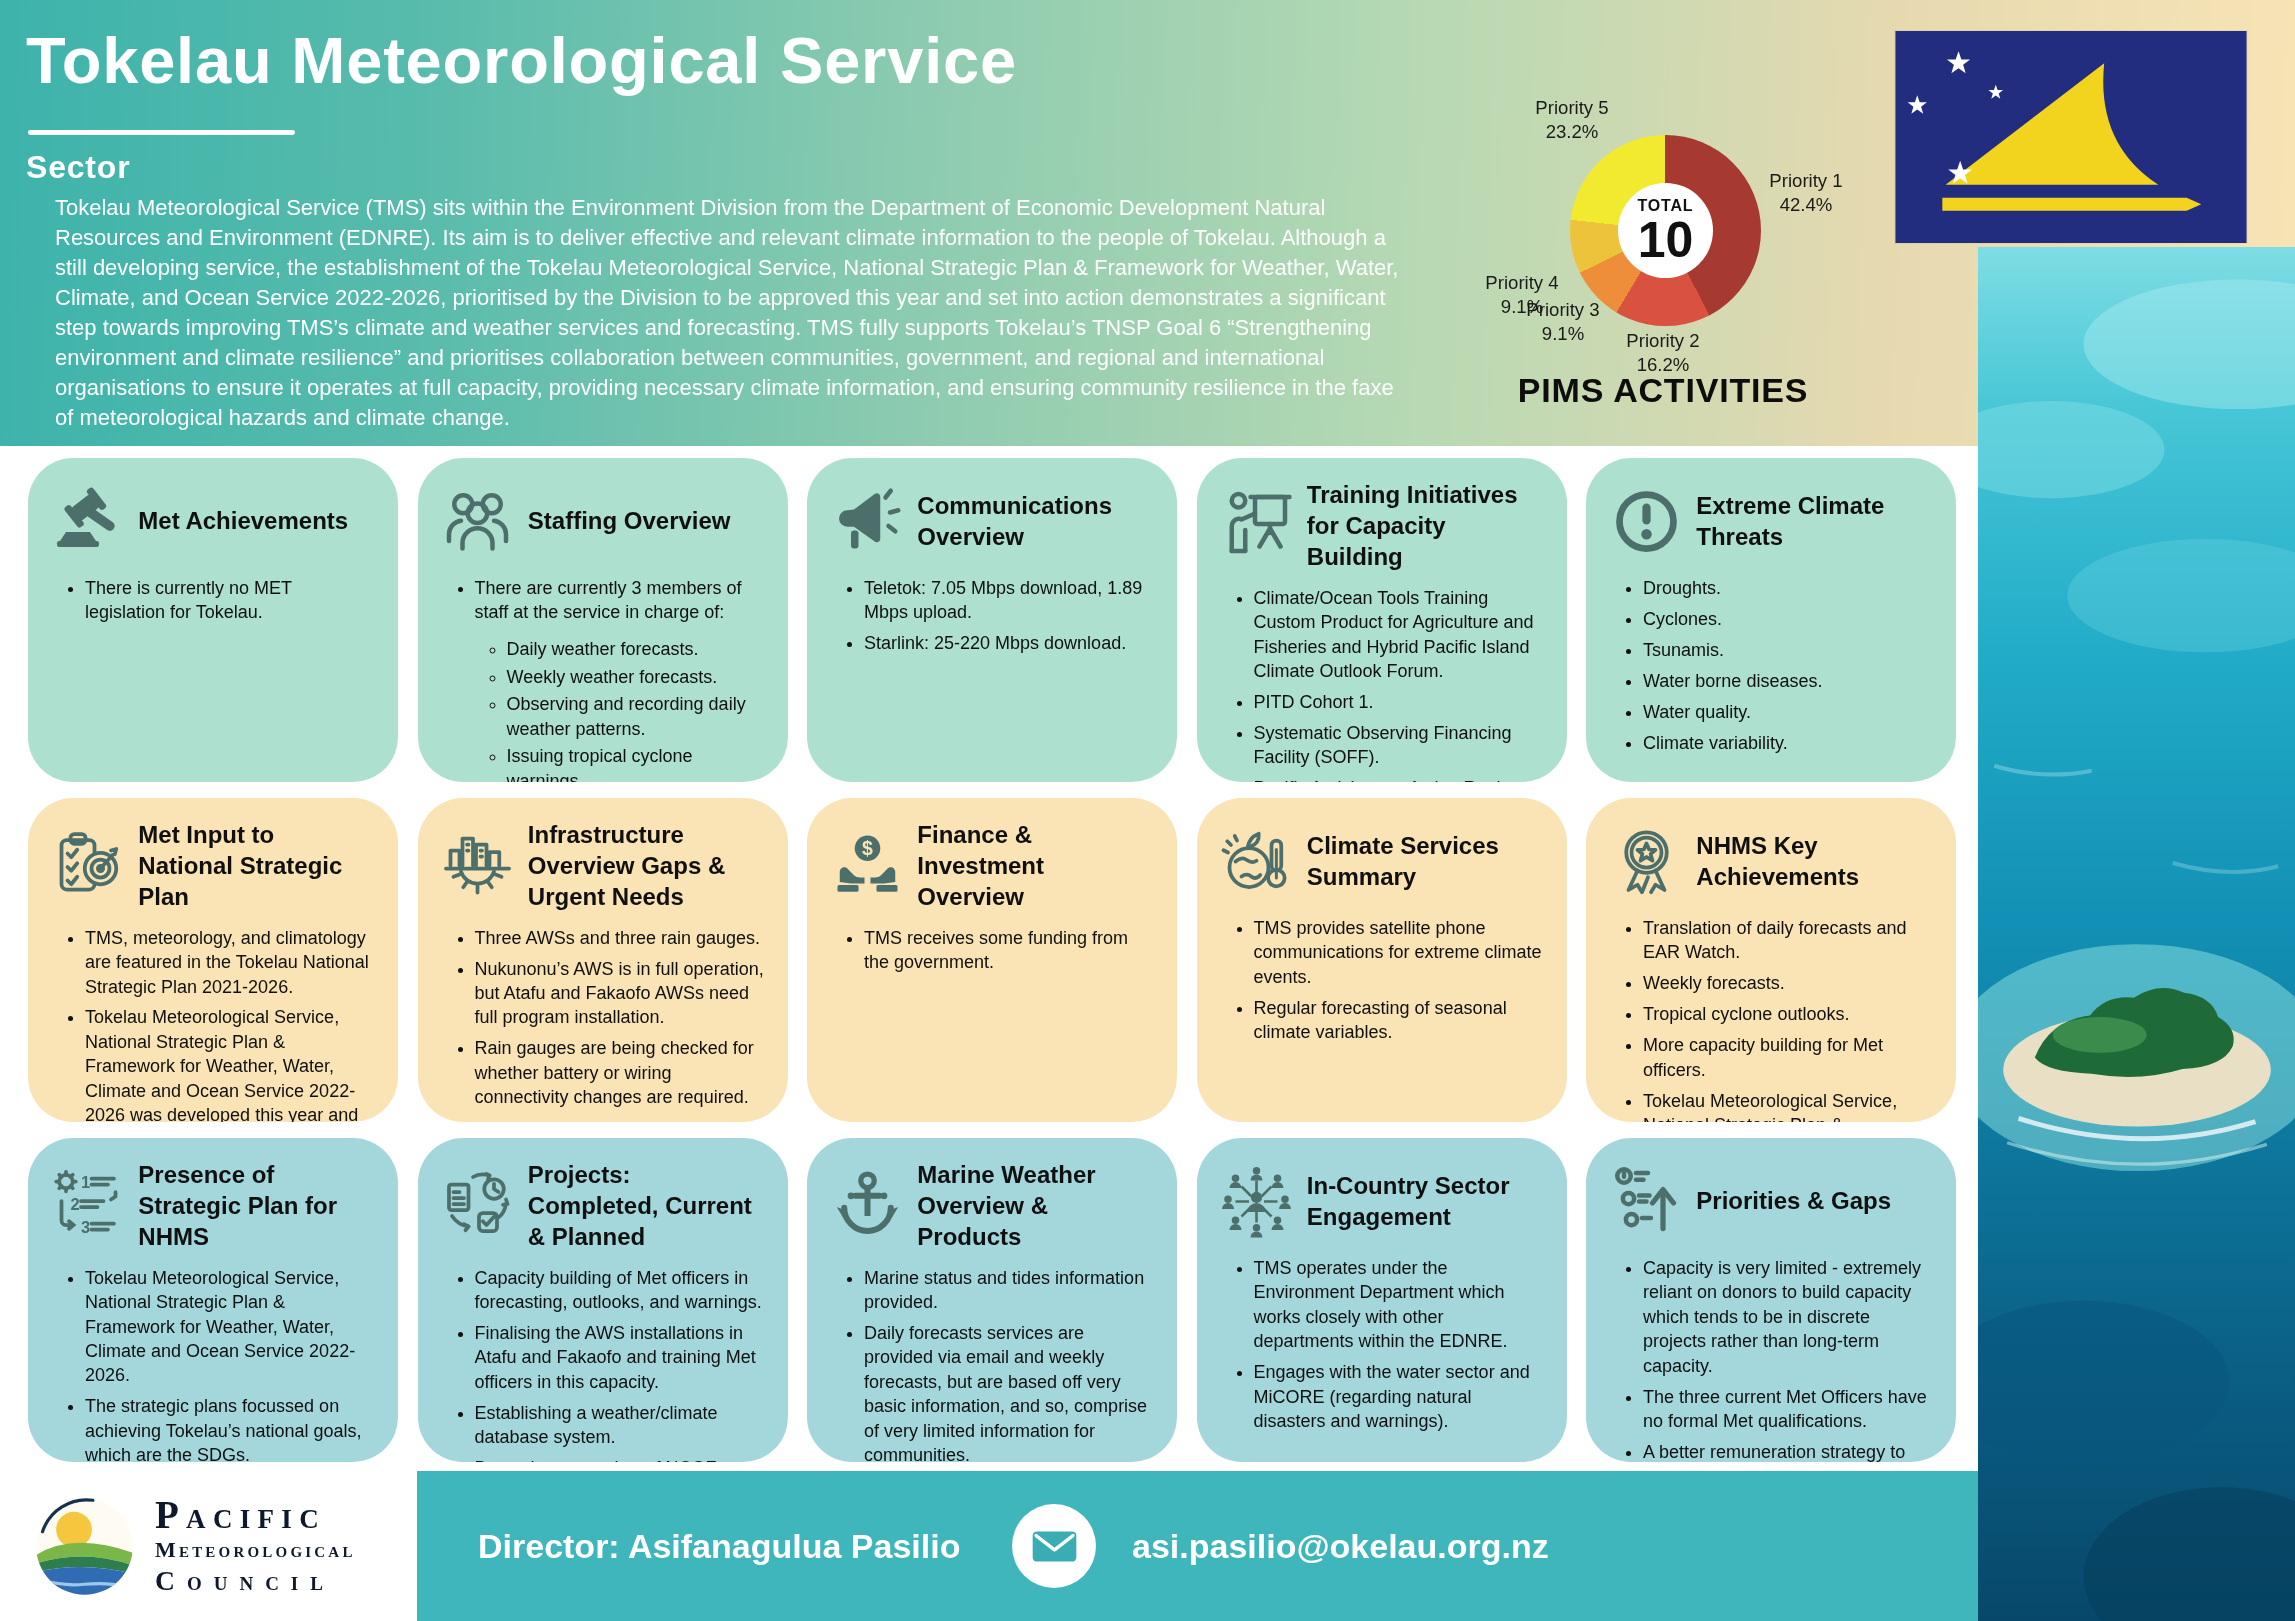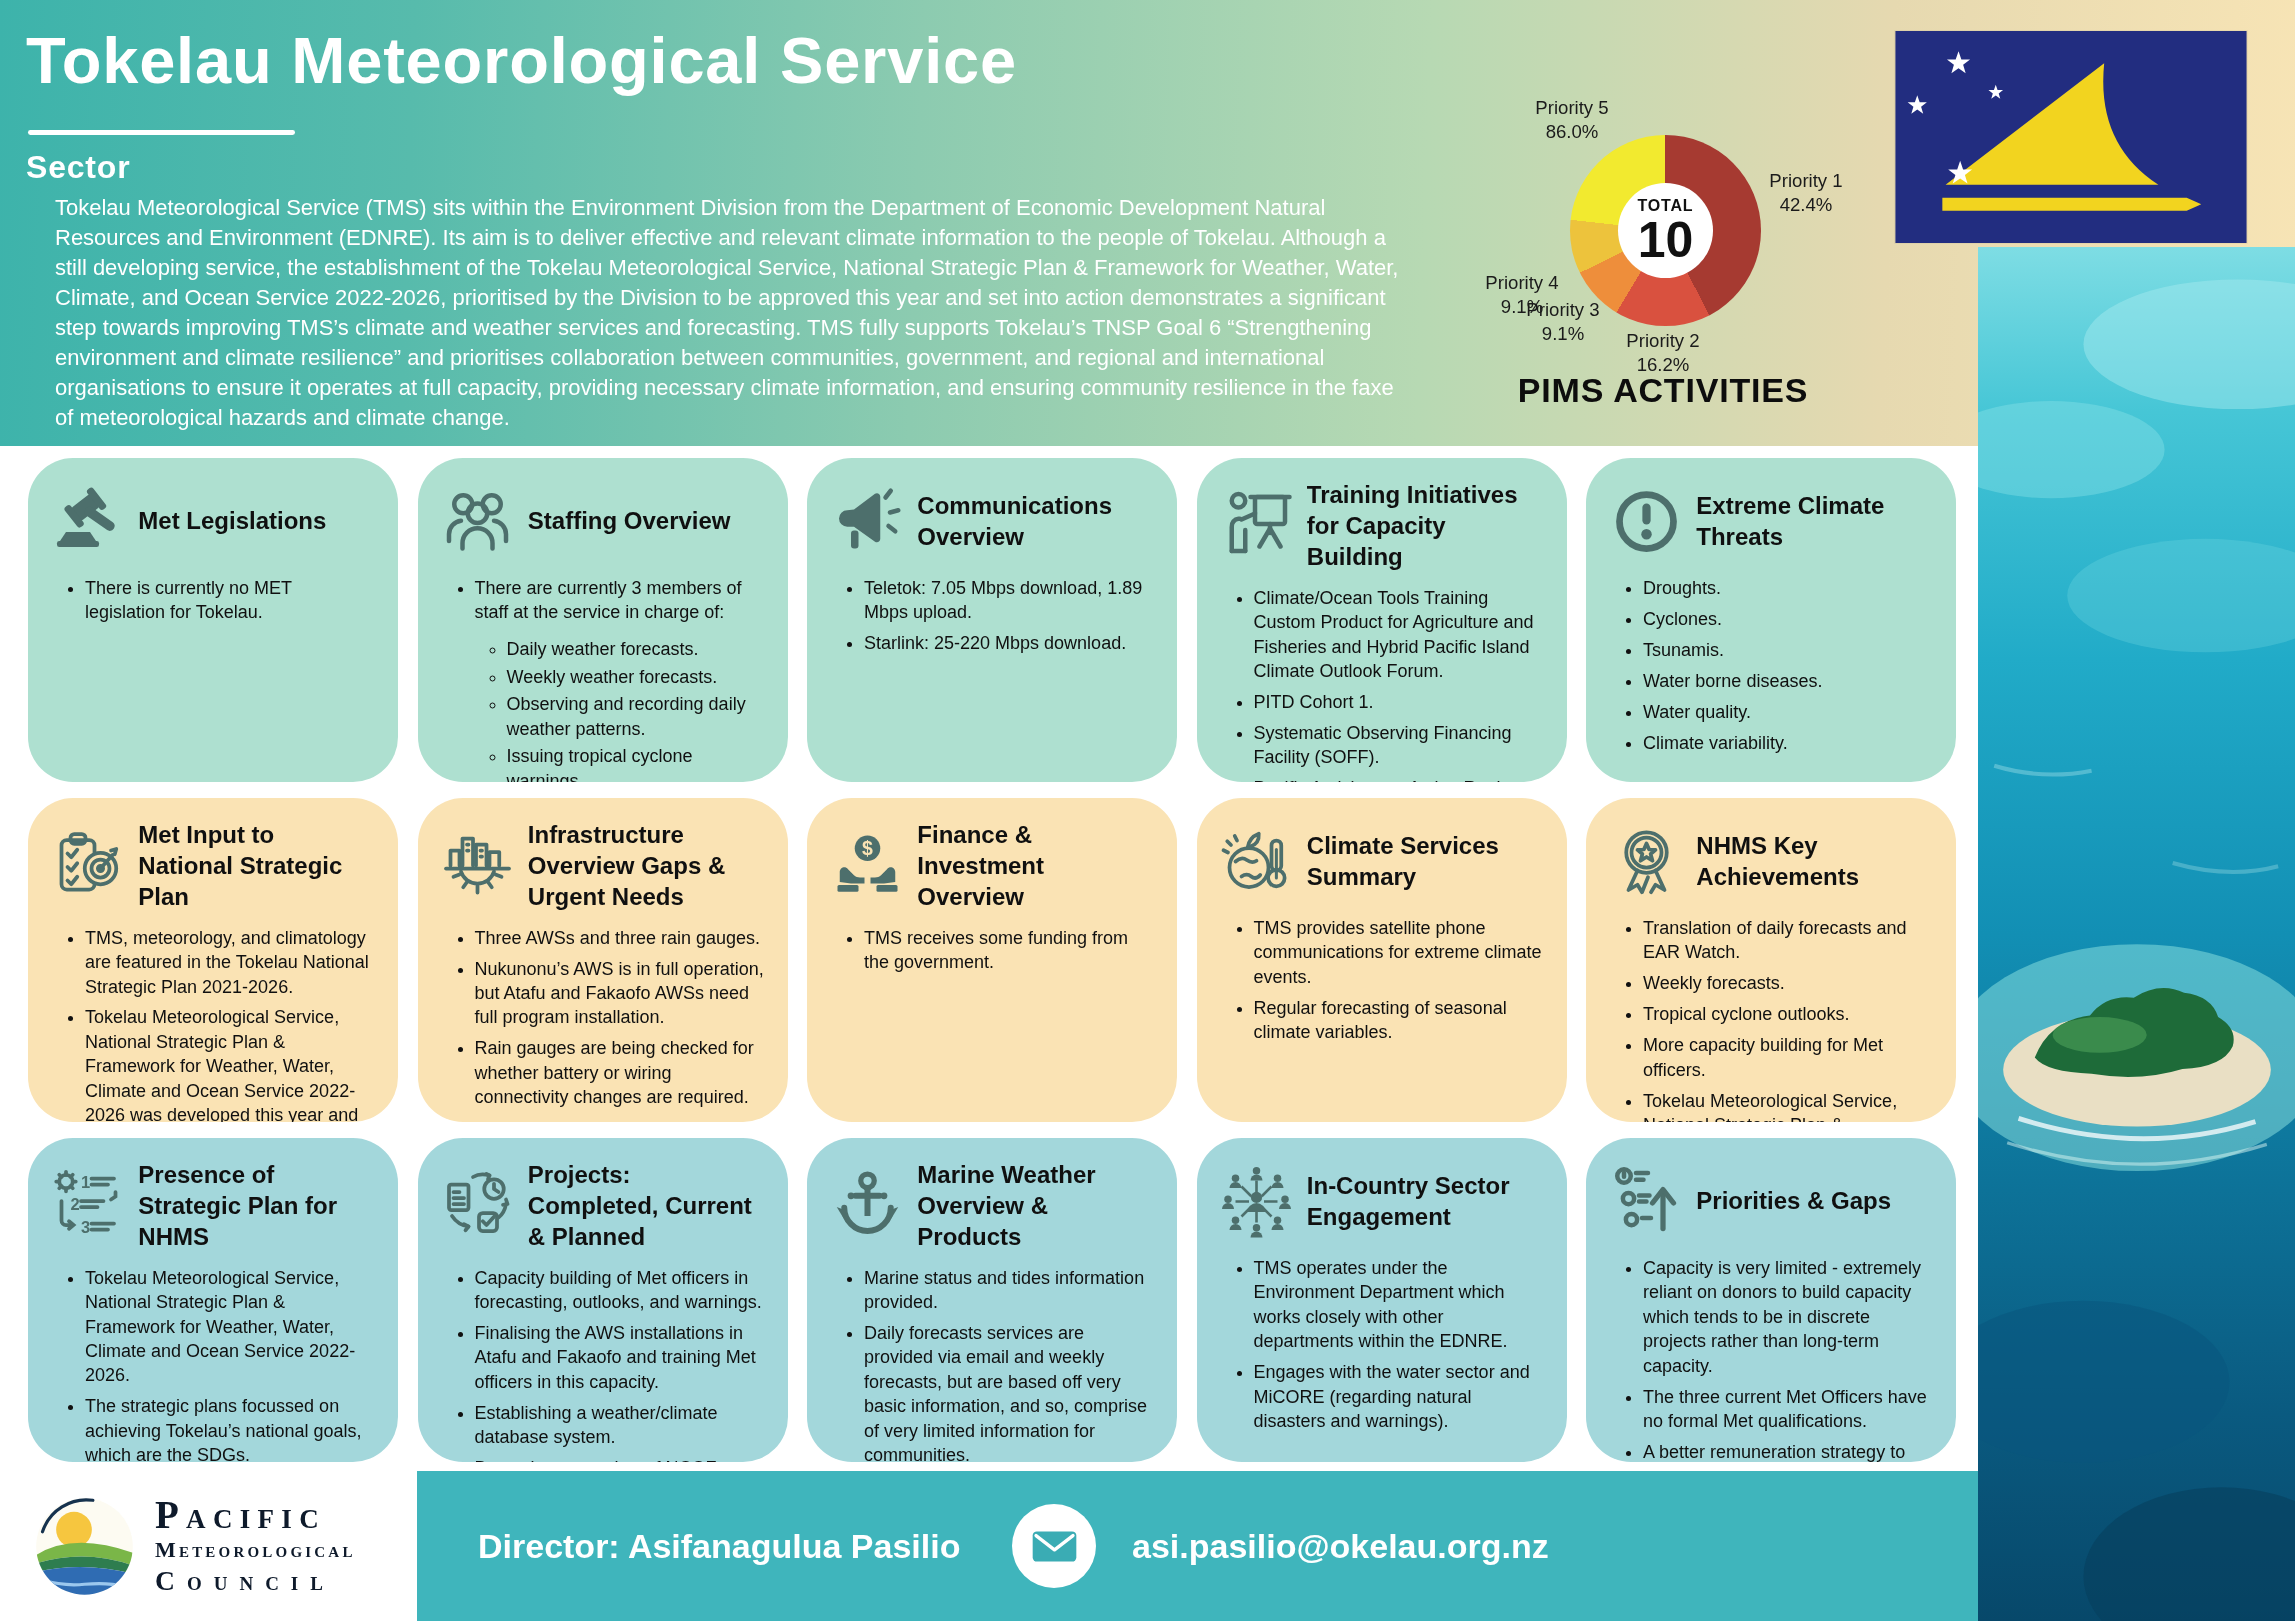--- a/index.html
+++ b/index.html
@@ -87,21 +87,21 @@
     <div class="chart-label p3">
       <div>Priority 3</div>
       <div>9.1%</div>
     </div>
     <div class="chart-label p4">
       <div>Priority 4</div>
       <div>9.1%</div>
     </div>
     <div class="chart-label p5">
       <div>Priority 5</div>
-      <div>86.0%</div>
+      <div>23.2%</div>
     </div>
     <div class="chart-title">PIMS ACTIVITIES</div>
 
     <svg class="flag" viewBox="0 0 434 262" xmlns="http://www.w3.org/2000/svg">
       <rect width="434" height="262" fill="#222d80"></rect>
       <path d="M62 190 L258 40 Q248 140 325 190 Z" fill="#f2d41f"></path>
       <path d="M58 206 H360 L378 214 L360 222 H58 Z" fill="#f2d41f"></path>
       <polygon points="0,-10 2.35,-3.09 9.51,-3.09 3.8,1.18 5.88,8.09 0,4 -5.88,8.09 -3.8,1.18 -9.51,-3.09 -2.35,-3.09" fill="#ffffff" transform="translate(78 40) scale(1.5)"></polygon>
       <polygon points="0,-10 2.35,-3.09 9.51,-3.09 3.8,1.18 5.88,8.09 0,4 -5.88,8.09 -3.8,1.18 -9.51,-3.09 -2.35,-3.09" fill="#ffffff" transform="translate(124 76) scale(0.95)"></polygon>
       <polygon points="0,-10 2.35,-3.09 9.51,-3.09 3.8,1.18 5.88,8.09 0,4 -5.88,8.09 -3.8,1.18 -9.51,-3.09 -2.35,-3.09" fill="#ffffff" transform="translate(27 92) scale(1.25)"></polygon>
@@ -118,21 +118,21 @@
             <g fill="#4d6f6c" transform="rotate(-38 45 32)">
               <rect x="29" y="21" width="34" height="22" rx="5"></rect>
               <rect x="22" y="15" width="10" height="34" rx="4"></rect>
               <rect x="60" y="15" width="10" height="34" rx="4"></rect>
             </g>
             <rect x="42" y="40" width="46" height="13" rx="6" fill="#4d6f6c" transform="rotate(35 65 46)"></rect>
             <path d="M12 76 h48 l-8 -12 h-32 z" fill="#4d6f6c"></path>
             <rect x="8" y="76" width="56" height="8" rx="3" fill="#4d6f6c"></rect>
           </svg>
         </span>
-        <h3 class="card-title">Met Legislations</h3>
+        <h3 class="card-title">Met Achievements</h3>
       </div>
       <ul class="bullets">
           <li>There is currently no MET legislation for Tokelau.</li>
         </ul>
     </section>
 
     <section class="card r1">
       <div class="card-head">
         <span class="icon">
           <svg viewBox="0 0 100 100" width="75" height="75" xmlns="http://www.w3.org/2000/svg" fill="none" stroke="#4d6f6c" stroke-width="6" stroke-linecap="round">

